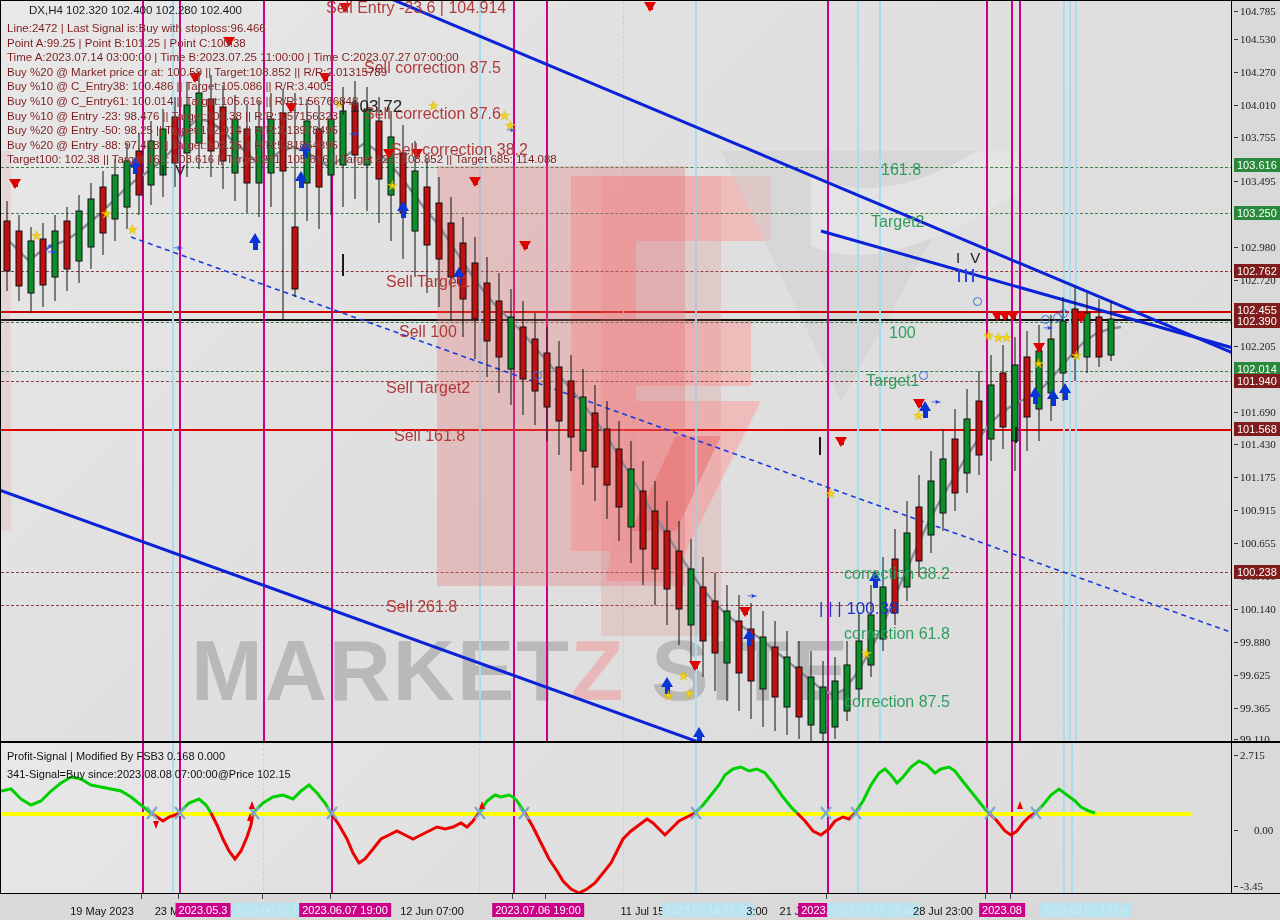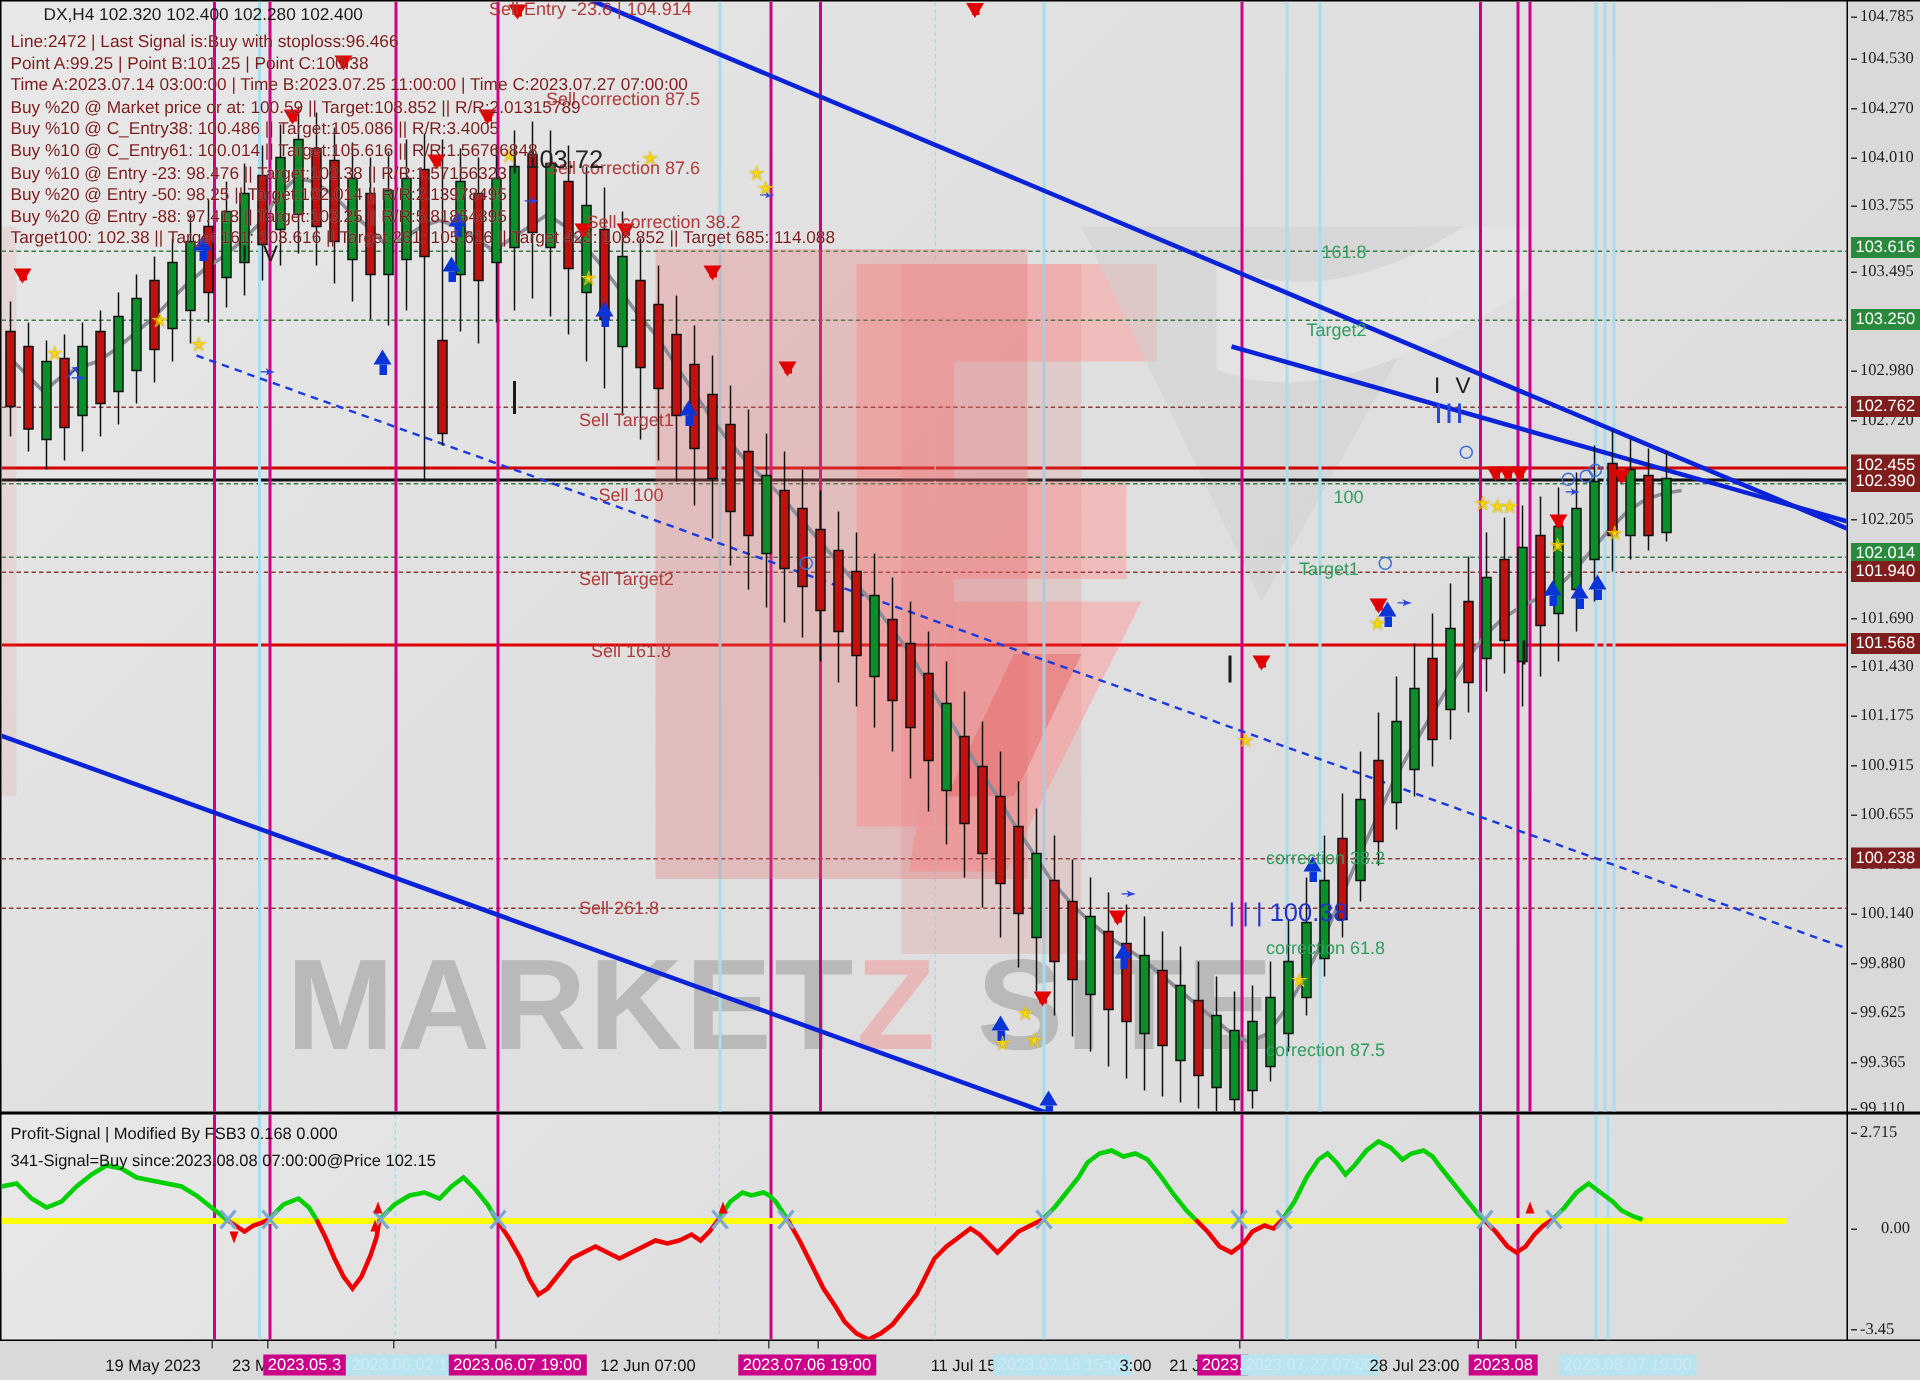--- a/index.html
+++ b/index.html
@@ -85,21 +85,21 @@
   }
 
   
   .hline { position: absolute; left: 0; width: 1232px; height: 0; }
   .vline { position: absolute; top: 0; width: 0; height: 742px; }
   .vline-ind { position: absolute; top: 0; width: 0; height: 152px; }
 
   
   .clabel {
     position: absolute;
-    font-size: 12px;
+    font-size: 16px;
     white-space: nowrap;
     z-index: 30;
   }
   .clabel.red { color: #b03a3a; }
   .clabel.green { color: #2f9e5e; }
   .clabel.blue { color: #2233cc; }
   .clabel.dark { color: #222; }
   .clabel.big { font-size: 17px; }
 
   
@@ -707,21 +707,21 @@
     </svg>
 
     <div id="ind-info">
       <div>Profit-Signal | Modified By FSB3 0.168 0.000</div>
       <div>341-Signal=Buy since:2023.08.08 07:00:00@Price 102.15</div>
     </div>
   </div>
 
   <div id="ind-axis">
     <div class="tick" style="top:12px;">2.715<span class="dash"></span></div>
-    <div class="tick" style="top:76px;padding-left:14px;">0.00<span class="dash"></span></div>
+    <div class="tick" style="top:87px;padding-left:14px;">0.00<span class="dash"></span></div>
     <div class="tick" style="top:143px;">-3.45<span class="dash"></span></div>
   </div>
 
   <div id="time-axis">
     <div class="ttick" style="left:141px;"></div>
     <div class="ttick" style="left:178px;"></div>
     <div class="ttick" style="left:262px;"></div>
     <div class="ttick" style="left:330px;"></div>
     <div class="ttick" style="left:512px;"></div>
     <div class="ttick" style="left:545px;"></div>

